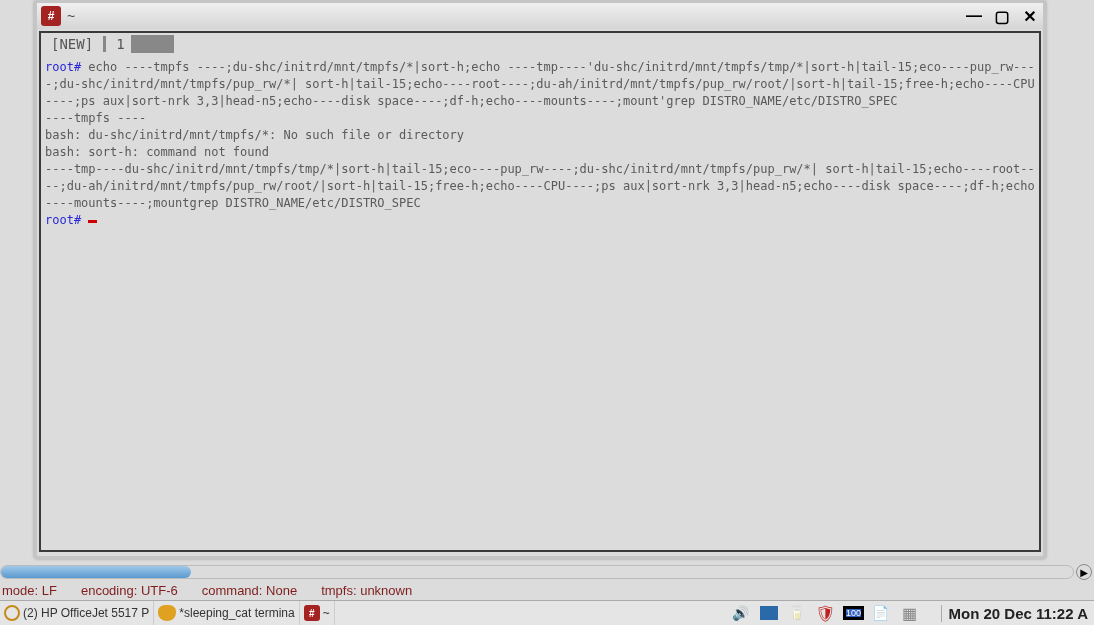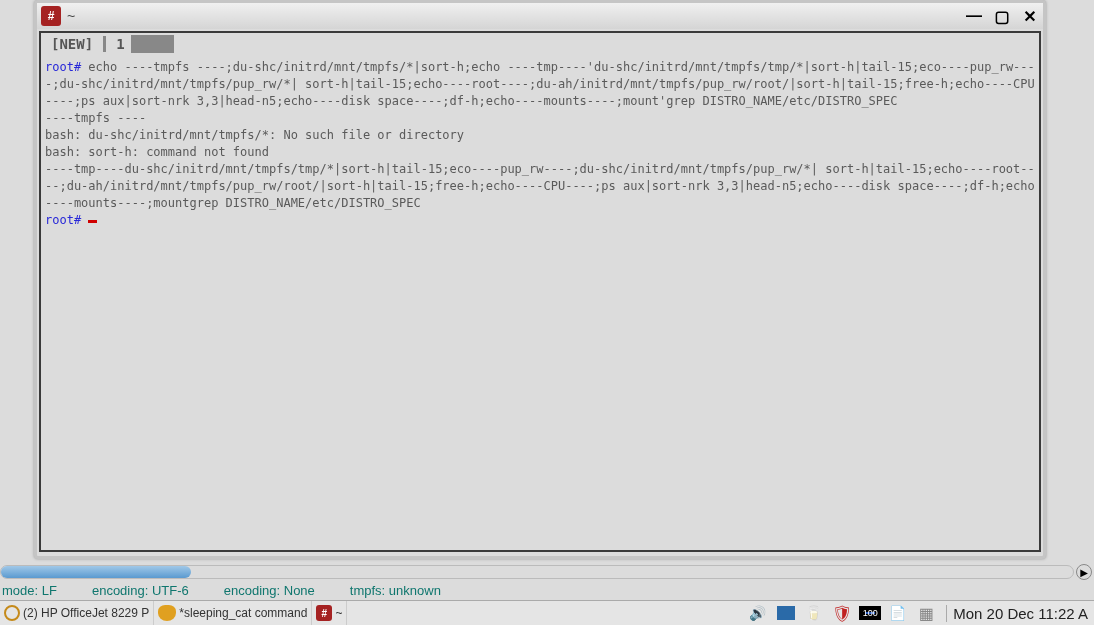--- a/index.html
+++ b/index.html
@@ -70,21 +70,20 @@
 }
 .term-tabs {
   height: 22px;
   background: #dcdcdc;
   display: flex;
   align-items: center;
   font-family: monospace;
   font-size: 14px;
   color: #555;
   padding-left: 4px;
-  font-weight: bold;
 }
 .tab-divider {
   width: 3px;
   height: 16px;
   background: #888;
   margin: 0 4px;
 }
 .tab-label {
   padding: 0 6px;
 }
@@ -154,23 +153,23 @@
 .status-strip {
   position: absolute;
   left: 0;
   top: 581px;
   width: 1094px;
   height: 19px;
   background: #dcdcdc;
   display: flex;
   align-items: center;
   font-size: 13px;
-  color: #0f766e;
+  color: #7f1d1d;
   padding-left: 2px;
-  gap: 35px;
+  gap: 24px;
 }
 
 .taskbar {
   position: absolute;
   left: 0;
   top: 600px;
   width: 1094px;
   height: 25px;
   background: #e5e5e5;
   border-top: 1px solid #aaa;
@@ -196,32 +195,32 @@
 }
 .tray-icon {
   width: 20px;
   height: 18px;
   display: flex;
   align-items: center;
   justify-content: center;
 }
 .clock {
   font-size: 15px;
-  font-weight: normal;
+  font-weight: bold;
   color: #222;
   padding: 0 6px;
   border-left: 1px solid #aaa;
-  margin-left: 4px;
+  margin-left: 16px;
 }
 .icon-speaker::before { content: "🔊"; font-size: 14px; }
 .icon-net { width: 18px; height: 14px; background: #2a6aa8; }
 .icon-disk::before { content: "🥛"; font-size: 14px; }
 .icon-shield::before { content: "🛡"; font-size: 16px; color: #c02020; }
 .icon-batt {
-  width: 22px; height: 14px; border: 6px solid #000000;
+  width: 22px; height: 14px; border: 3px solid #000000;
   background: #3060c0; font-size: 9px; color: #fff;
   display: flex; align-items: center; justify-content: center;
 }
 .icon-note::before { content: "📄"; font-size: 14px; }
 .icon-gear::before { content: "▦"; font-size: 16px; color: #888; }
 .printer-dot {
   width: 16px; height: 16px; border: 2px solid #c58a1a; border-radius: 50%;
 }
 .cat-icon {
   width:18px;height:16px;background:#e0a020;border-radius:40% 40% 50% 50%;
@@ -259,32 +258,32 @@
 <div class="scroll-strip">
   <div class="scroll-track">
     <div class="scroll-thumb"></div>
   </div>
   <div class="scroll-right">▶</div>
 </div>
 
 <div class="status-strip">
   <span>mode: LF</span>
   <span>encoding: UTF-6</span>
-  <span>encoding: None</span>
+  <span>command: None</span>
   <span>tmpfs: unknown</span>
 </div>
 
 <div class="taskbar">
   <div class="task-item">
     <span class="printer-dot"></span>
-    <span class="ti-text">(2) HP OfficeJet 8229 P</span>
+    <span class="ti-text">(2) HP OfficeJet 5517 P</span>
   </div>
   <div class="task-item">
     <span class="cat-icon"></span>
-    <span class="ti-text">*sleeping_cat command</span>
+    <span class="ti-text">*sleeping_cat termina</span>
   </div>
   <div class="task-item">
     <span class="title-icon" style="width:16px;height:16px;font-size:10px">#</span>
     <span class="ti-text">~</span>
   </div>
 
   <div class="tray">
     <span class="tray-icon icon-speaker"></span>
     <span class="tray-icon">
         <span class="icon-net"></span>

